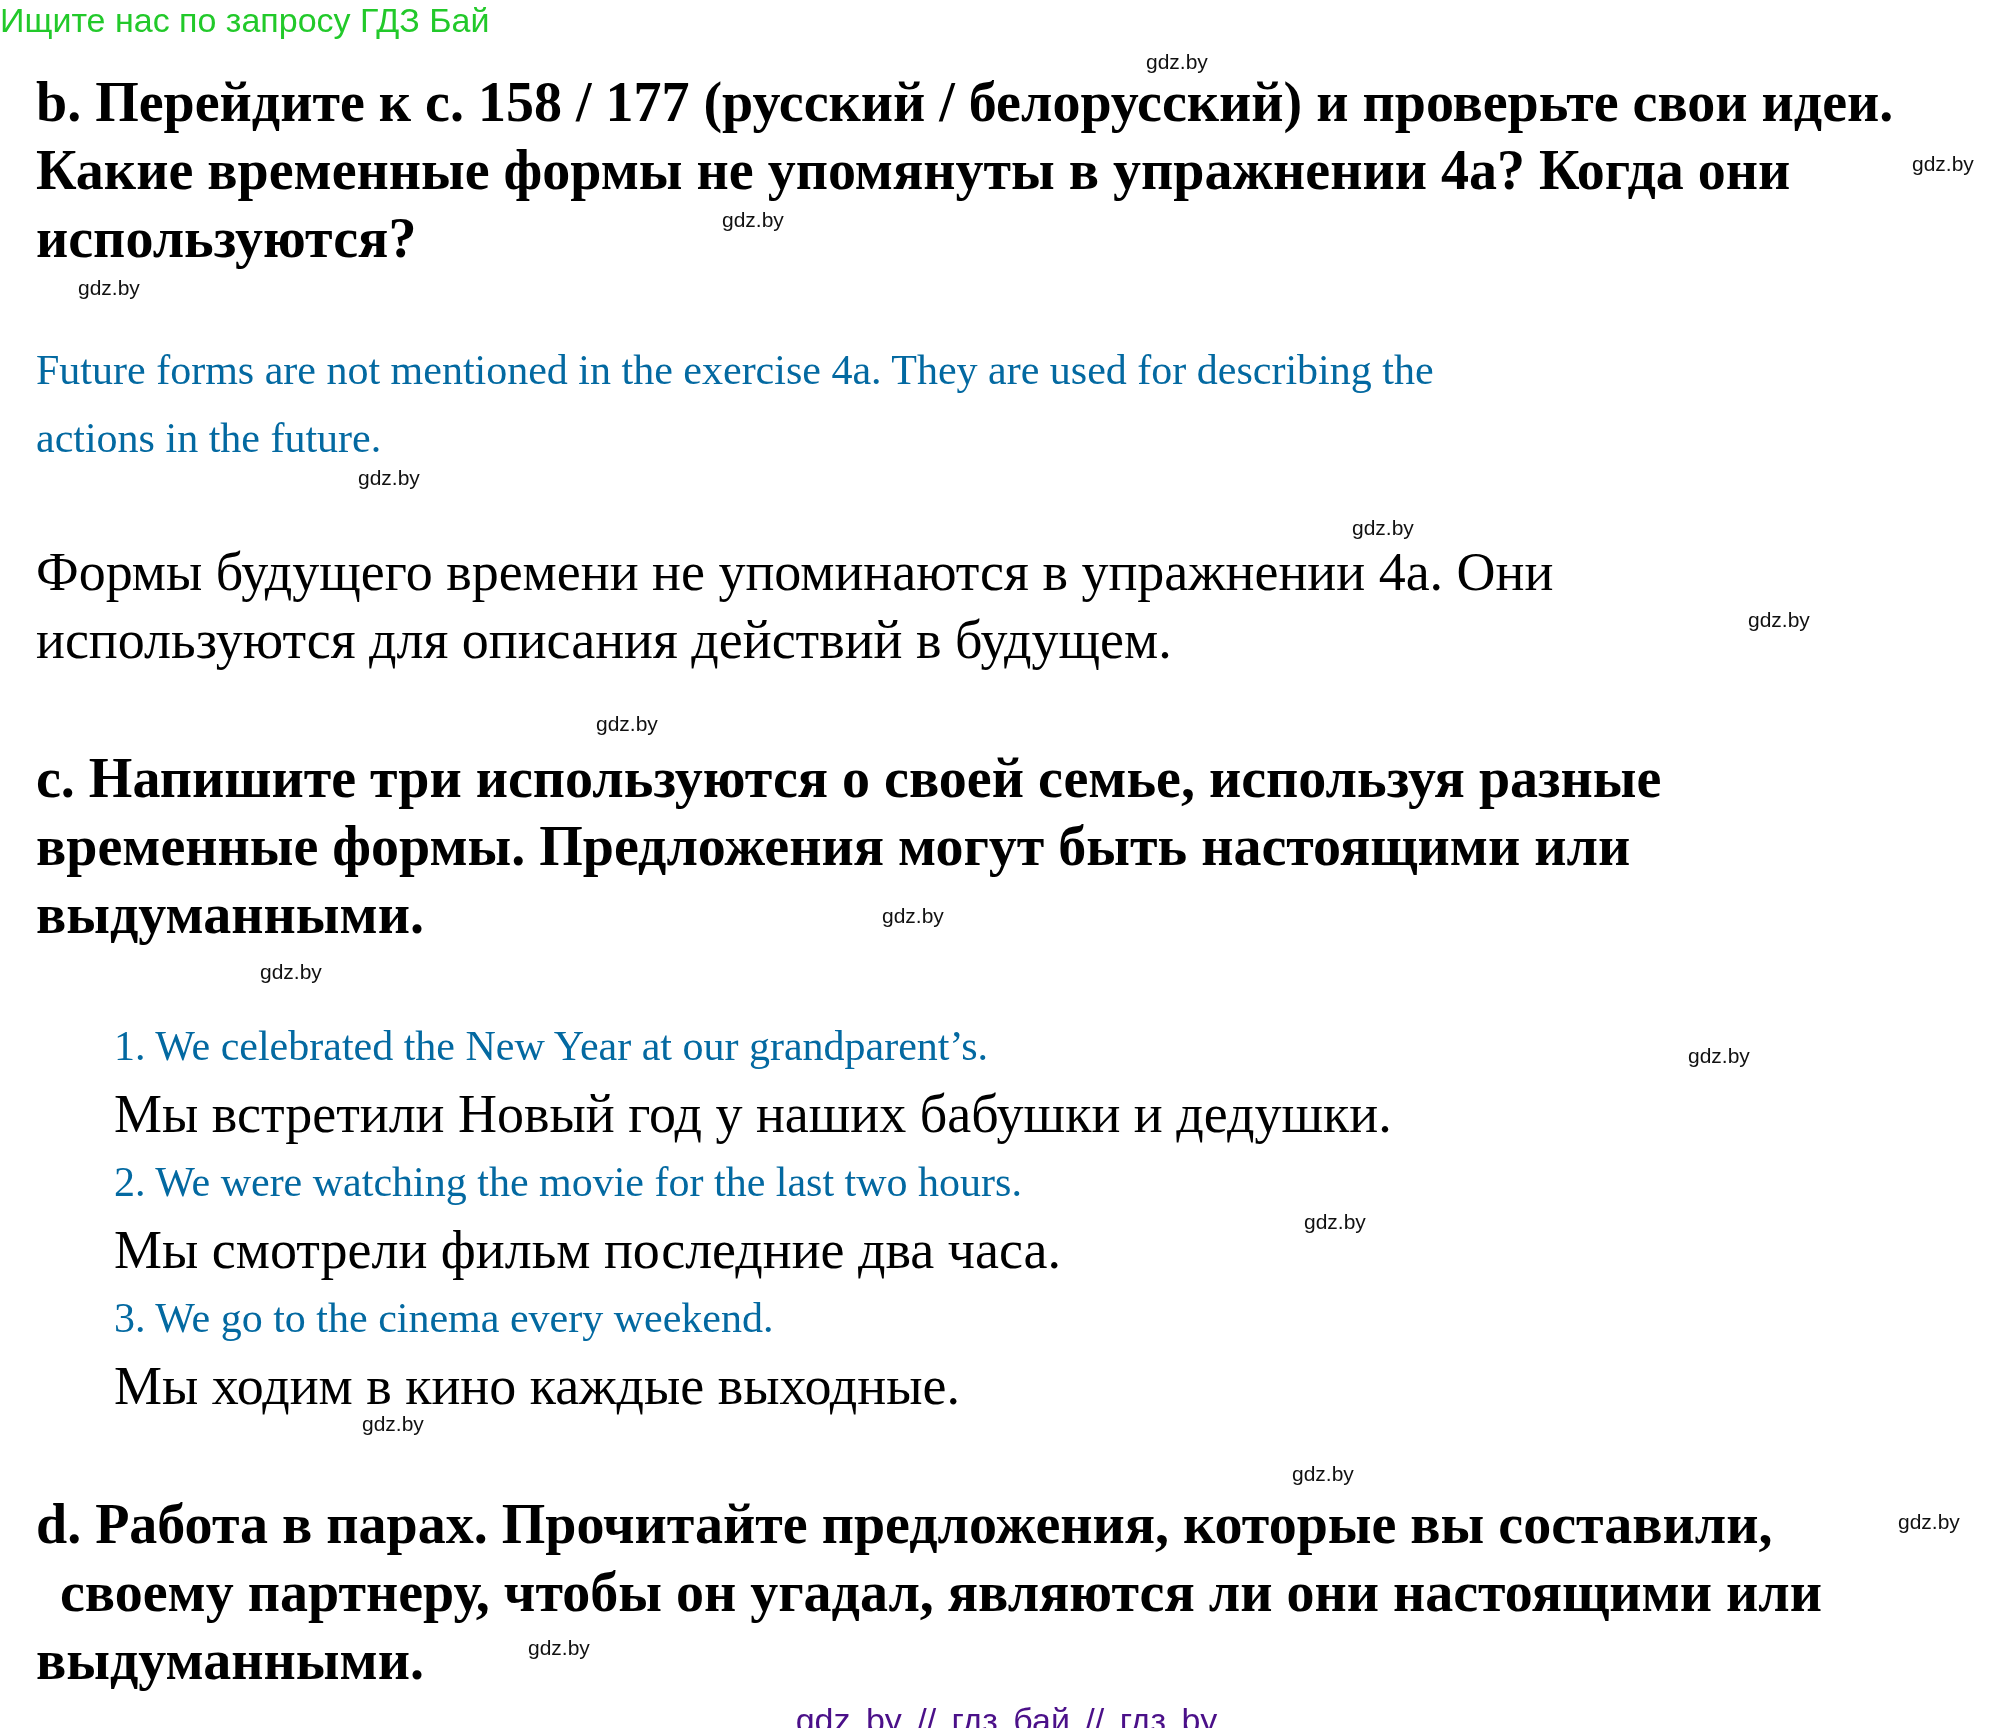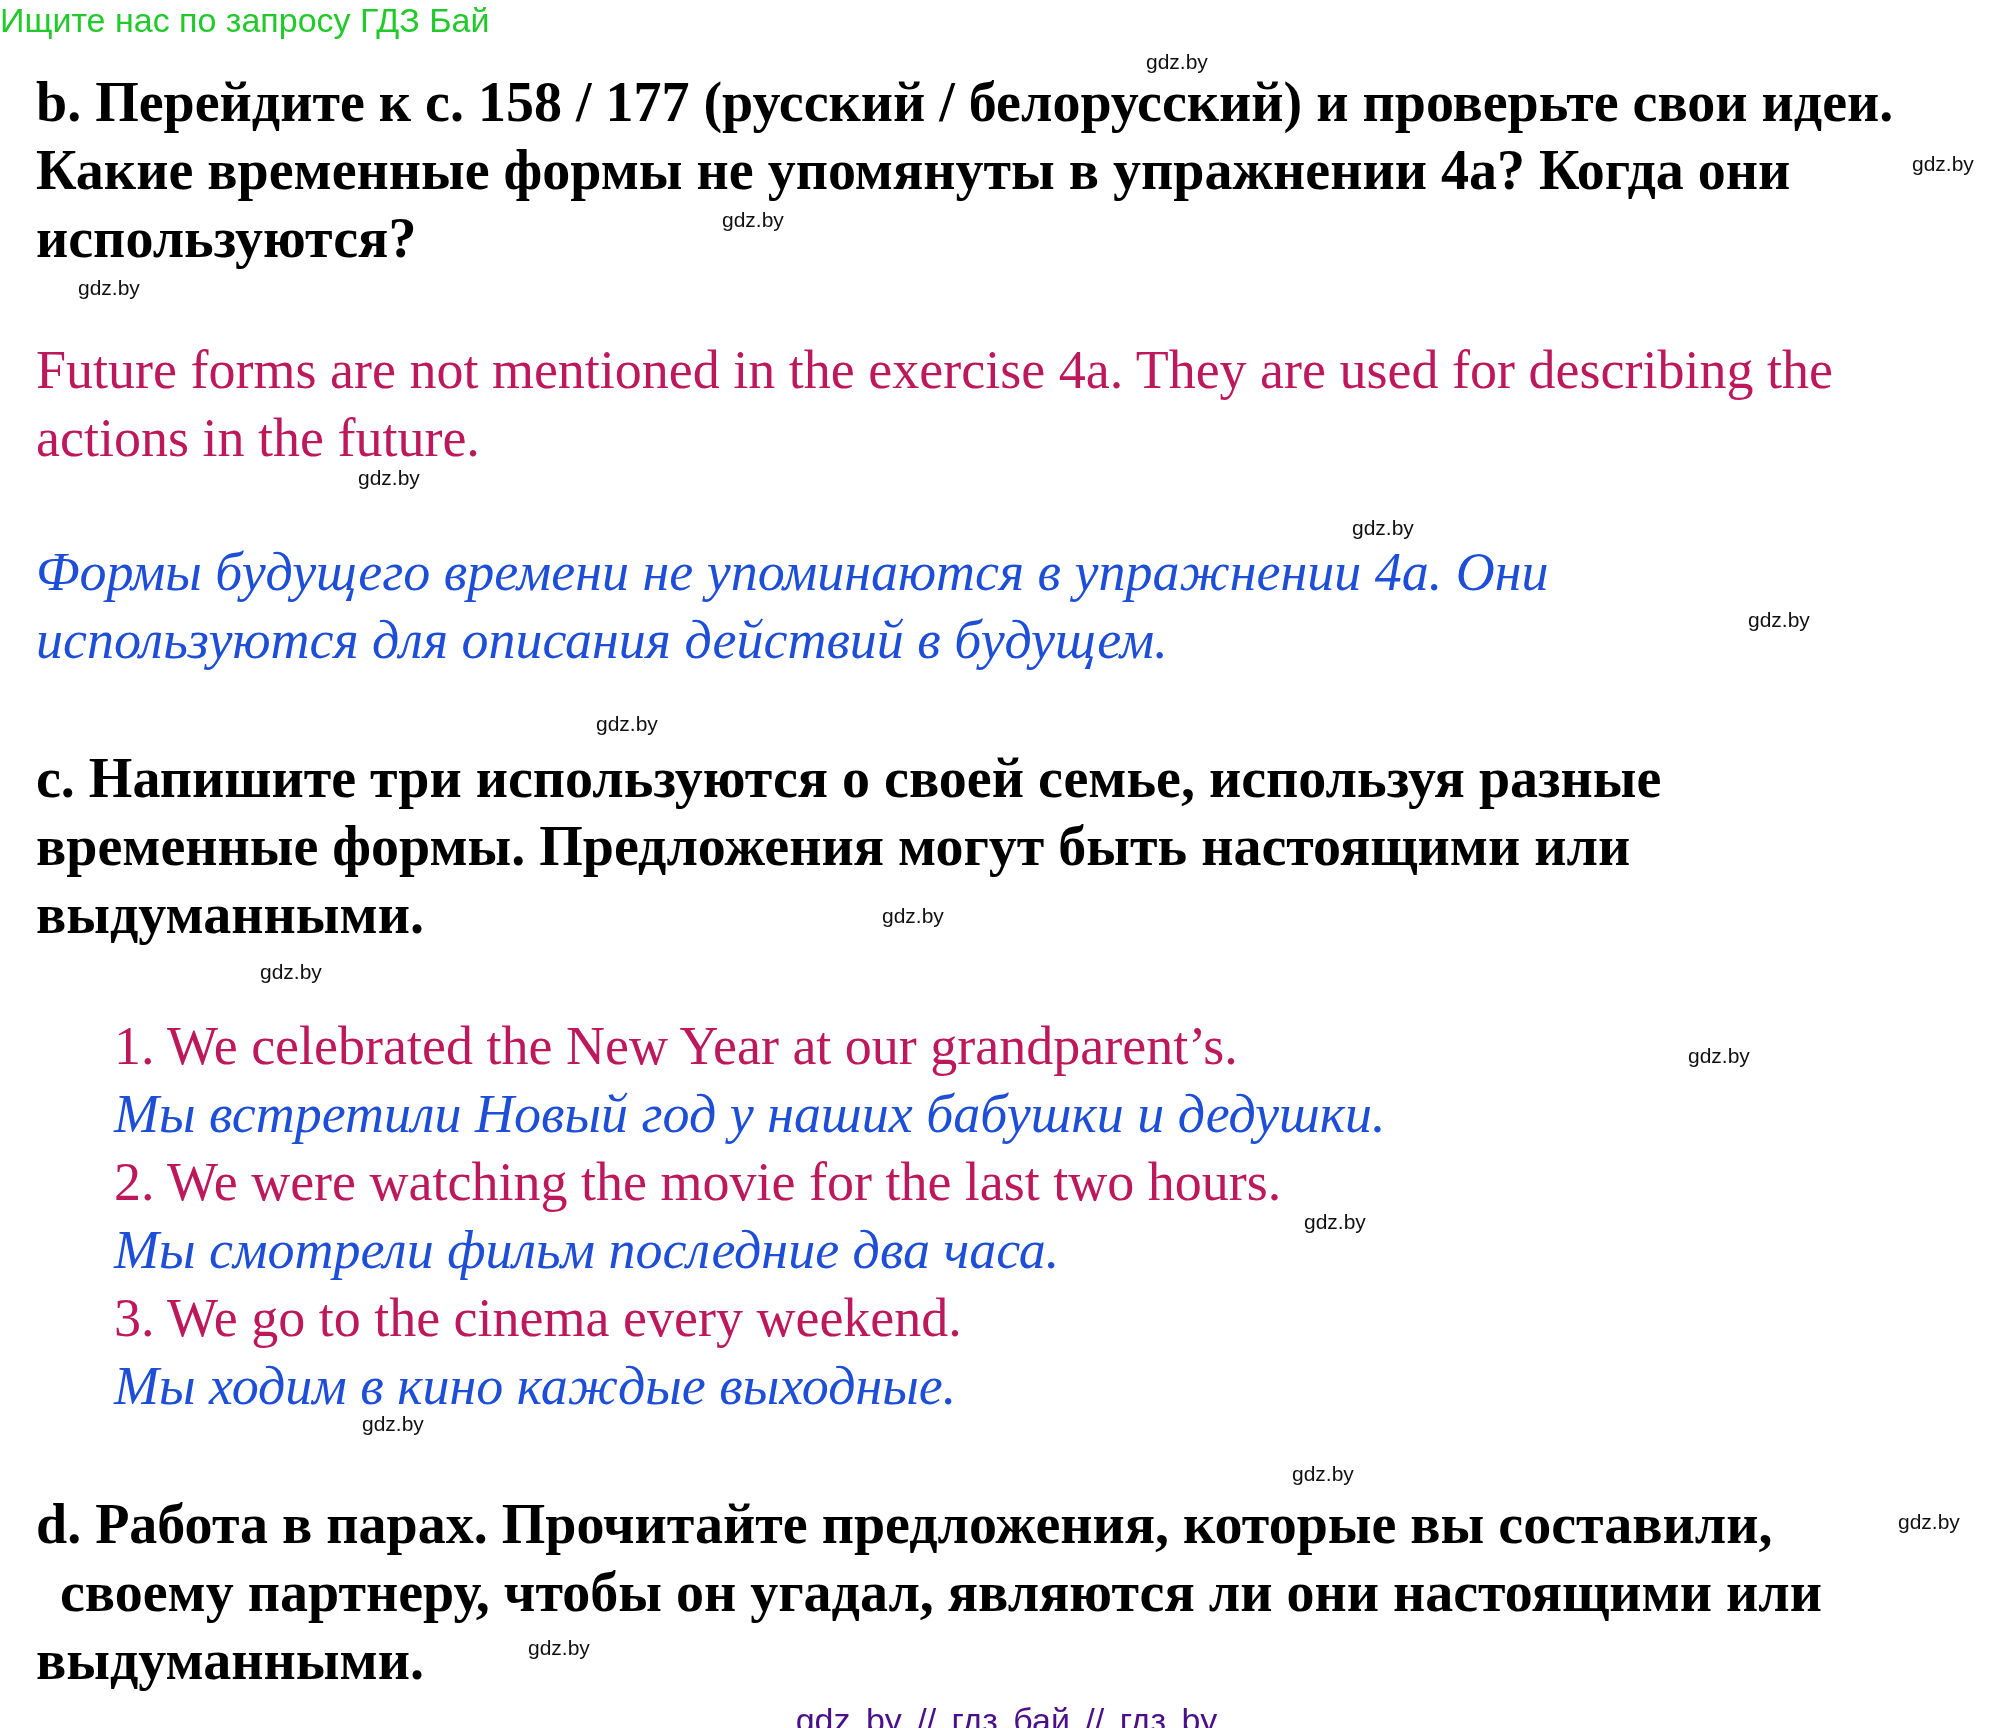--- a/index.html
+++ b/index.html
@@ -1,22 +1,22 @@
 <!DOCTYPE html>
 <html><head>
 <meta charset="utf-8">
 <style>
   html, body { margin: 0; padding: 0; background: #ffffff; }
   body { width: 2013px; height: 1728px; position: relative; overflow: hidden; }
   .abs { position: absolute; white-space: nowrap; }
   .banner { left: 0; width: 2013px; top: 0; text-align: left; font-family: "Liberation Sans", sans-serif; font-size: 34px; line-height: 40px; color: #22c92a; }
   .wm { font-family: "Liberation Sans", sans-serif; font-size: 21px; line-height: 28px; color: #111; }
   .head { font-family: "Liberation Serif", serif; font-weight: bold; font-size: 56px; line-height: 60px; color: #000; left: 36px; }
-  .body { font-family: "Liberation Serif", serif; font-size: 54px; line-height: 60px; color: #be185d; left: 36px; }
-  .ital { font-family: "Liberation Serif", serif; font-style: italic; font-size: 54px; line-height: 60px; color: #1d4ed8; left: 36px; }
+  .body { font-family: "Liberation Serif", serif; font-size: 42px; line-height: 60px; color: #0369a1; left: 36px; }
+  .ital { font-family: "Liberation Serif", serif; font-size: 54px; line-height: 60px; color: #000000; left: 36px; }
   .item { left: 114px; }
   .footer { left: 0; width: 2013px; text-align: center; font-family: "Liberation Sans", sans-serif; font-size: 34px; line-height: 40px; color: #4b1089; word-spacing: 6px; }
 </style>
 </head>
 <body>
 
 <div class="abs banner" style="top:0px;">Ищите нас по запросу ГДЗ Бай</div>
 
 <div>
   <div class="abs head" style="top:72px;">b. Перейдите к с. 158 / 177 (русский / белорусский) и проверьте свои идеи.</div>

